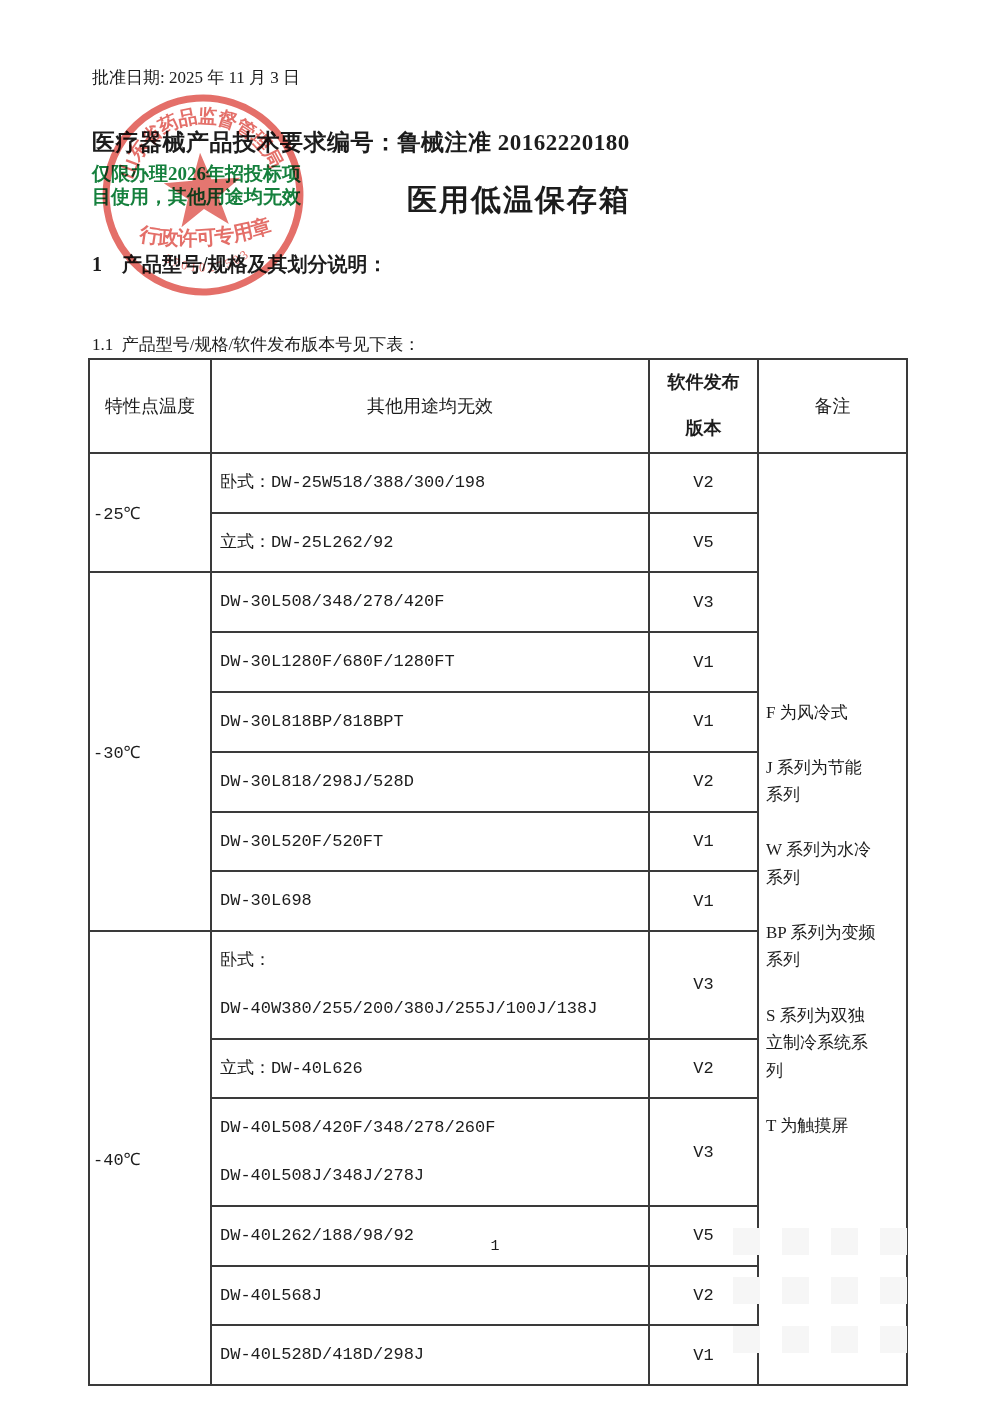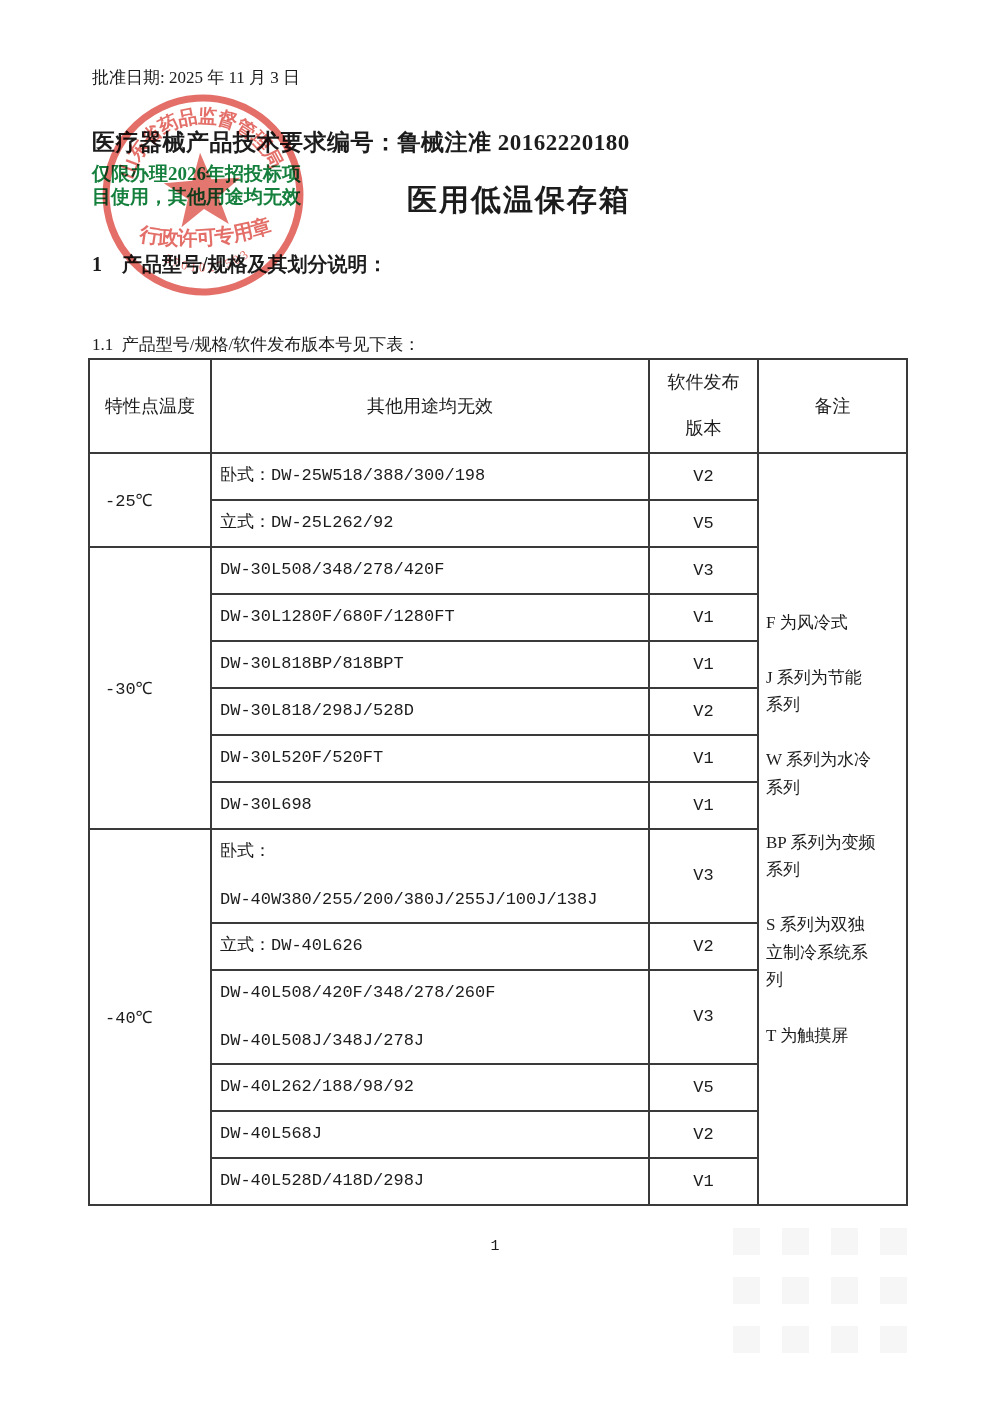--- a/index.html
+++ b/index.html
@@ -24,27 +24,27 @@
   .stamp svg text { font-family:"Liberation Serif","DejaVu Serif",serif; }
 
   
   .tablewrap { left:88px; top:358px; }
   table.spec { border-collapse:collapse; table-layout:fixed; width:818px; }
   table.spec th, table.spec td { border:2px solid #3a3a3a; }
   table.spec thead tr { height:92px; }
   table.spec tbody tr { height:47px; }
   table.spec tbody tr.tall { height:94px; }
   th { font-weight:400; font-size:18px; text-align:center; vertical-align:middle; }
-  .th-version { white-space:pre-line; line-height:2.55; }
+  .th-version { white-space:pre-line; line-height:2.55;font-weight:bold; }
   td.temp-cell {
-    text-align:left; vertical-align:middle; padding-left:15px; font-size:17px;
+    text-align:left; vertical-align:middle; padding-left:3px; font-size:17px;
     font-family:"Liberation Mono","DejaVu Sans Mono",monospace;
   }
   td.model-cell {
-    text-align:left; vertical-align:middle; padding:4px 8px; font-size:17px;
+    text-align:left; vertical-align:middle; padding:17px 8px; font-size:17px;
     white-space:pre-line; line-height:1.4;
     font-family:"Liberation Mono","DejaVu Sans Mono",monospace;
   }
   td.version-cell {
     text-align:center; vertical-align:middle; font-size:17px;
     font-family:"Liberation Mono","DejaVu Sans Mono",monospace;
   }
   td.remark-cell {
     vertical-align:middle; padding:6px 4px 6px 7px; font-size:17px;
     white-space:pre-line; line-height:1.62;font-family:Liberation Serif, serif;

